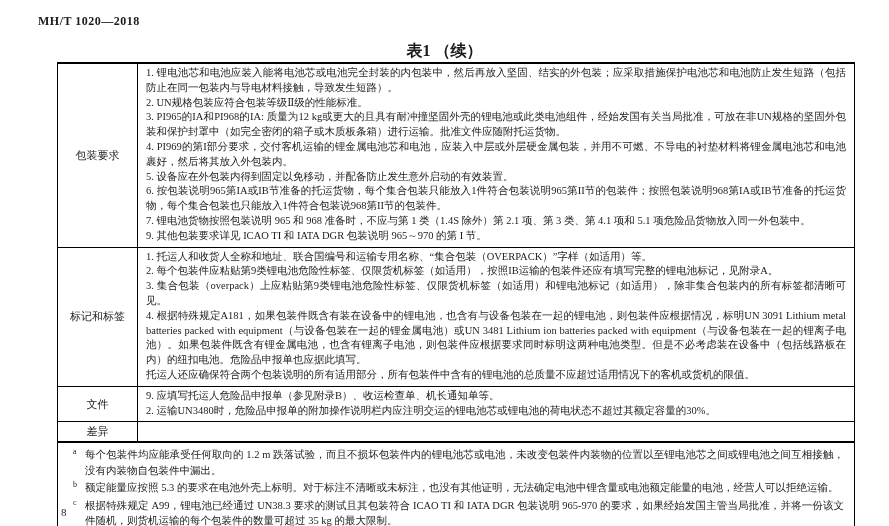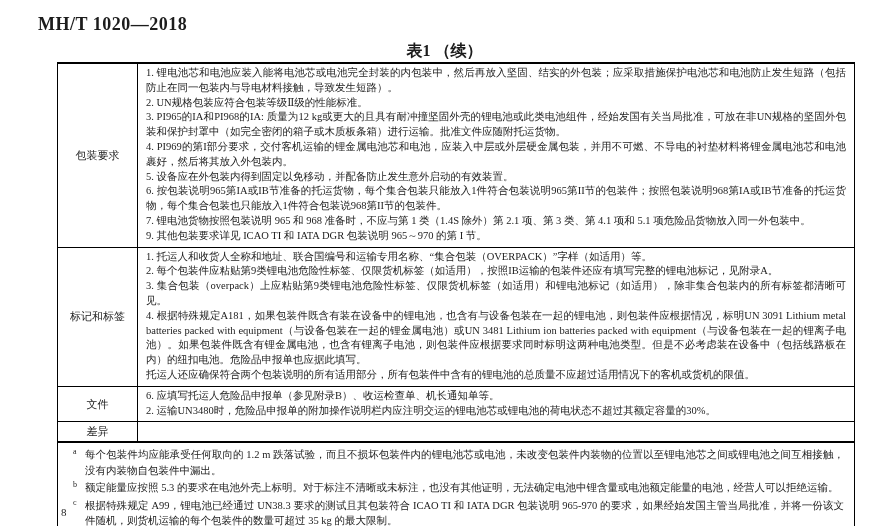--- a/index.html
+++ b/index.html
@@ -5,21 +5,21 @@
   * { box-sizing: border-box; margin: 0; padding: 0; }
   html, body { background: #ffffff; }
   body {
     width: 889px; height: 526px;
     font-family: "Liberation Serif", "DejaVu Serif", serif;
     color: #1c1c1c;
   }
   .page { position: relative; width: 889px; height: 526px; overflow: hidden; background: #fff; }
   .doc-code {
     position: absolute; left: 38px; top: 14px;
-    font-size: 18px; font-weight: bold; letter-spacing: .5px;
+    font-size: 12px; font-weight: bold; letter-spacing: .5px;
   }
   .caption {
     position: absolute; top: 41px; left: 0; width: 100%;
     text-align: center; font-size: 16px; font-weight: 600;
   }
   .table {
     position: absolute; left: 57px; top: 62px; width: 798px;
     border-left: 1px solid #000; border-right: 1px solid #000;
     border-top: 2px solid #000; border-bottom: 2px solid #000;
     background: #fff;
@@ -71,21 +71,21 @@
           <div class="item">1. 托运人和收货人全称和地址、联合国编号和运输专用名称、“集合包装（OVERPACK）”字样（如适用）等。</div>
           <div class="item">2. 每个包装件应粘贴第9类锂电池危险性标签、仅限货机标签（如适用），按照IB运输的包装件还应有填写完整的锂电池标记，见附录A。</div>
           <div class="item">3. 集合包装（overpack）上应粘贴第9类锂电池危险性标签、仅限货机标签（如适用）和锂电池标记（如适用），除非集合包装内的所有标签都清晰可见。</div>
           <div class="item">4. 根据特殊规定A181，如果包装件既含有装在设备中的锂电池，也含有与设备包装在一起的锂电池，则包装件应根据情况，标明UN 3091 Lithium metal batteries packed with equipment（与设备包装在一起的锂金属电池）或UN 3481 Lithium ion batteries packed with equipment（与设备包装在一起的锂离子电池）。如果包装件既含有锂金属电池，也含有锂离子电池，则包装件应根据要求同时标明这两种电池类型。但是不必考虑装在设备中（包括线路板在内）的纽扣电池。危险品申报单也应据此填写。</div>
           <div class="item">托运人还应确保符合两个包装说明的所有适用部分，所有包装件中含有的锂电池的总质量不应超过适用情况下的客机或货机的限值。</div>
         </div>
       </div>
       <div class="trow">
         <div class="tlabel">文件</div>
         <div class="tcontent">
-          <div class="item">6. 应填写托运人危险品申报单（参见附录B）、收运检查单、机长通知单等。</div>
+          <div class="item">9. 应填写托运人危险品申报单（参见附录B）、收运检查单、机长通知单等。</div>
           <div class="item">2. 运输UN3480时，危险品申报单的附加操作说明栏内应注明交运的锂电池芯或锂电池的荷电状态不超过其额定容量的30%。</div>
         </div>
       </div>
       <div class="trow">
         <div class="tlabel">差异</div>
       </div>
       <div class="tfoot">
         <div class="footnote"><span class="fn-marker">a</span><span>每个包装件均应能承受任何取向的 1.2 m 跌落试验，而且不损坏包装件内的锂电池芯或电池，未改变包装件内装物的位置以至锂电池芯之间或锂电池之间互相接触，没有内装物自包装件中漏出。</span></div>
         <div class="footnote"><span class="fn-marker">b</span><span>额定能量应按照 5.3 的要求在电池外壳上标明。对于标注不清晰或未标注，也没有其他证明，无法确定电池中锂含量或电池额定能量的电池，经营人可以拒绝运输。</span></div>
         <div class="footnote"><span class="fn-marker">c</span><span>根据特殊规定 A99，锂电池已经通过 UN38.3 要求的测试且其包装符合 ICAO TI 和 IATA DGR 包装说明 965-970 的要求，如果经始发国主管当局批准，并将一份该文件随机，则货机运输的每个包装件的数量可超过 35 kg 的最大限制。</span></div>

